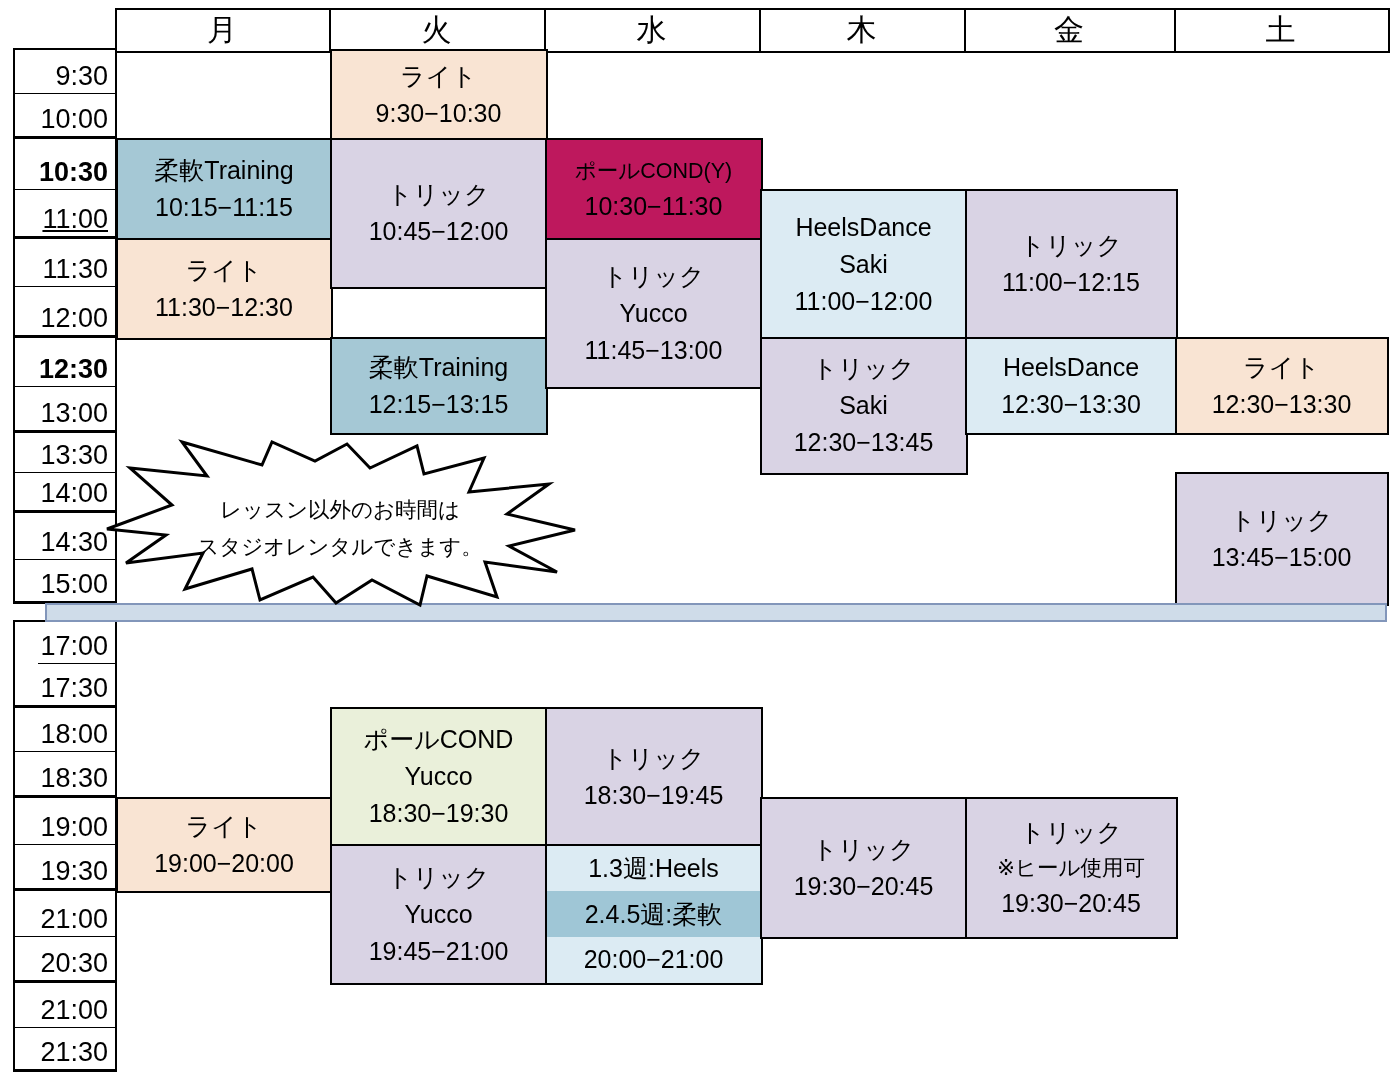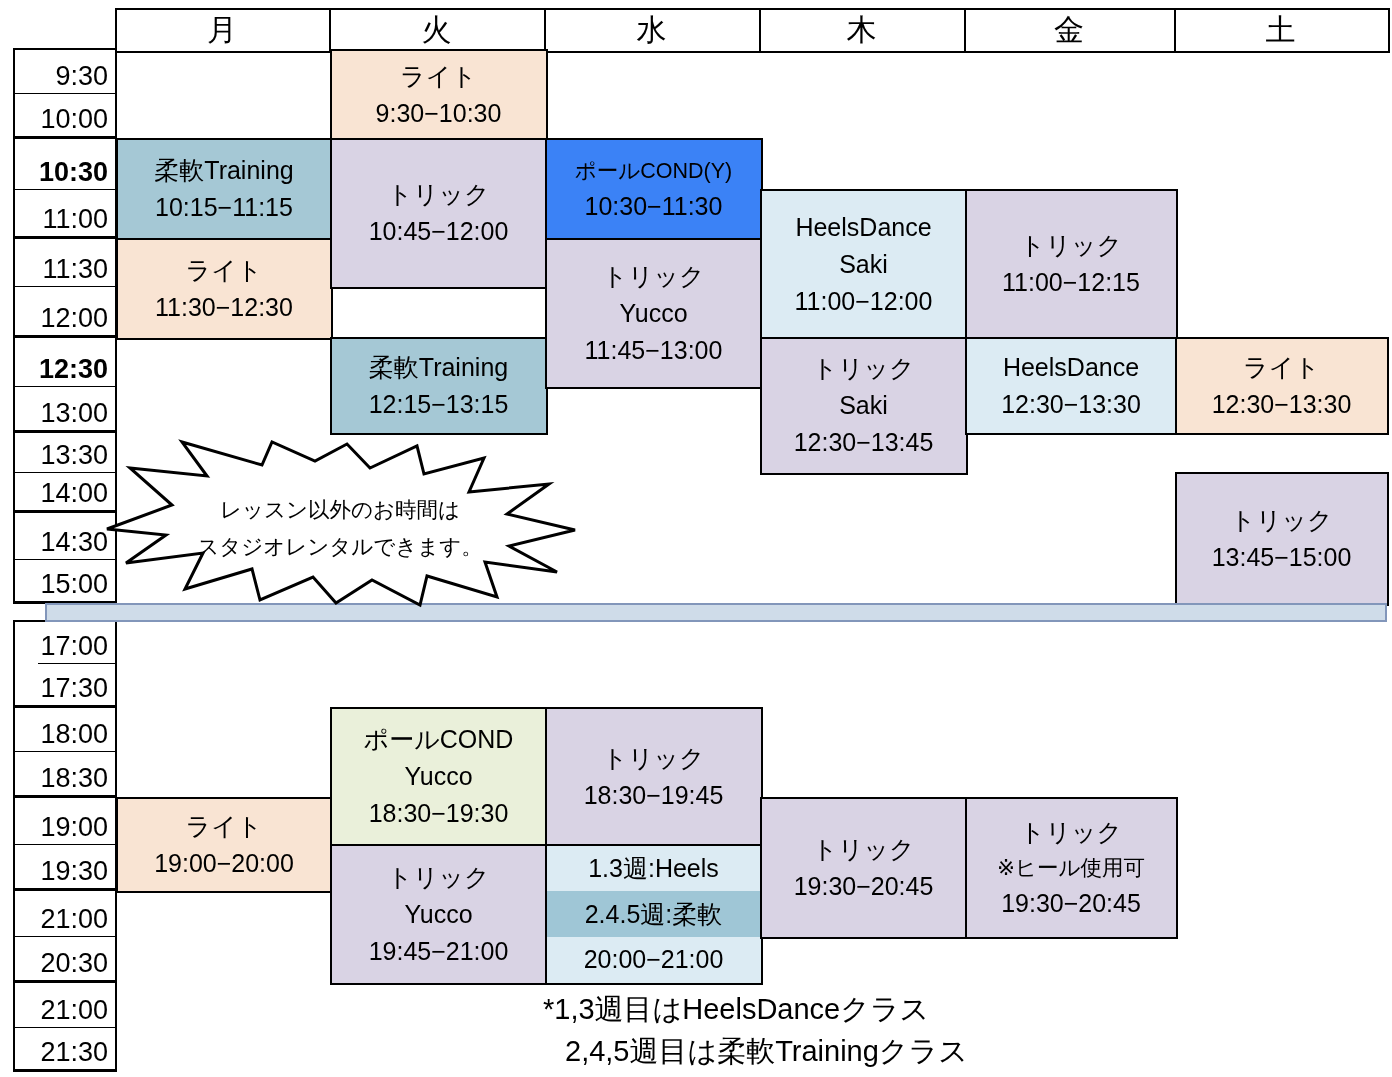--- a/index.html
+++ b/index.html
@@ -63,21 +63,21 @@
       <div class="day-cell" style="width: 215px;">火</div>
       <div class="day-cell" style="width: 215px;">水</div>
       <div class="day-cell" style="width: 205px;">木</div>
       <div class="day-cell" style="width: 210px;">金</div>
       <div class="day-cell" style="width: 211px;">土</div>
     </div>
   <div id="time-col-am" class="time-section" style="top: 47.5px; height: 556.5px;">
       <div class="time-cell tb-thin" style="height: 44px;">9:30</div>
       <div class="time-cell tb-thick" style="height: 45px;">10:00</div>
       <div class="time-cell tb-thin" style="height: 51px; font-weight: bold;">10:30</div>
-      <div class="time-cell tb-thick" style="height: 49px;">11:00</div>
+      <div class="time-cell tb-thick" style="height: 49px; text-decoration: underline;">11:00</div>
       <div class="time-cell tb-thin" style="height: 48px;">11:30</div>
       <div class="time-cell tb-thick" style="height: 51px;">12:00</div>
       <div class="time-cell tb-thin" style="height: 49px; font-weight: bold;">12:30</div>
       <div class="time-cell tb-thick" style="height: 46px;">13:00</div>
       <div class="time-cell tb-thin" style="height: 40px; padding-left: 20px;">13:30</div>
       <div class="time-cell tb-thick" style="height: 40px;">14:00</div>
       <div class="time-cell tb-thin" style="height: 47px;">14:30</div>
       <div class="time-cell tb-thick" style="height: 44px;">15:00</div>
     </div>
   <div id="time-col-pm" class="time-section" style="top: 619.5px; height: 452.5px;">
@@ -120,21 +120,21 @@
       <div class="class-block" style="left: 329.5px; top: 706.5px; width: 218px; height: 140px; background: rgb(234, 240, 218);">
         <div class="ln">ポールCOND</div>
         <div class="ln">Yucco</div>
         <div class="ln">18:30−19:30</div>
       </div>
       <div class="class-block" style="left: 329.5px; top: 843.5px; width: 218px; height: 141px; background: rgb(217, 211, 228);">
         <div class="ln">トリック</div>
         <div class="ln">Yucco</div>
         <div class="ln">19:45−21:00</div>
       </div>
-      <div class="class-block" style="left: 544.5px; top: 137.5px; width: 218px; height: 103px; background: #3b82f6;">
+      <div class="class-block" style="left: 544.5px; top: 137.5px; width: 218px; height: 103px; background: #be185d;">
         <div class="ln-sm">ポールCOND(Y)</div>
         <div class="ln">10:30−11:30</div>
       </div>
       <div class="class-block" style="left: 544.5px; top: 237.5px; width: 218px; height: 151px; background: rgb(217, 211, 228);">
         <div class="ln">トリック</div>
         <div class="ln">Yucco</div>
         <div class="ln">11:45−13:00</div>
       </div>
       <div class="class-block" style="left: 544.5px; top: 706.5px; width: 218px; height: 140px; background: rgb(217, 211, 228);">
         <div class="ln">トリック</div>
@@ -180,17 +180,13 @@
         <div class="ln">トリック</div>
         <div class="ln">13:45−15:00</div>
       </div>
     </div>
   <div id="separator-bar" style="left: 45px; top: 603px; width: 1342px; height: 19px; background: rgb(207, 220, 233); border-color: rgb(130, 150, 186);"></div>
   <svg id="callout" width="484" height="178" viewBox="-4 -4 484 178" style="left: 98px; top: 433px;">
     <polygon points="5,92 70,68 28,31 105,39 80,5 160,28 170,5 213,24 245,7 268,31 315,9 322,37 382,21 367,55 447,47 405,77 473,93 407,109 455,135 383,125 395,160 325,139 318,168 270,143 234,166 211,140 158,163 150,132 83,152 101,116 24,126 64,98" fill="#ffffff" stroke="#000000" stroke-width="3" stroke-linejoin="miter"></polygon>
     <text x="238" y="80" text-anchor="middle">レッスン以外のお時間は</text>
     <text x="238" y="117" text-anchor="middle">スタジオレンタルできます。</text>
   </svg>
-  <div id="notes" style="left: 543px; top: 988px;">
-    <div class="note-line1">*1,3週目はHeelsDanceクラス</div>
-    <div class="note-line2">2,4,5週目は柔軟Trainingクラス</div>
-  </div>
 </div>
 
 </body></html>

